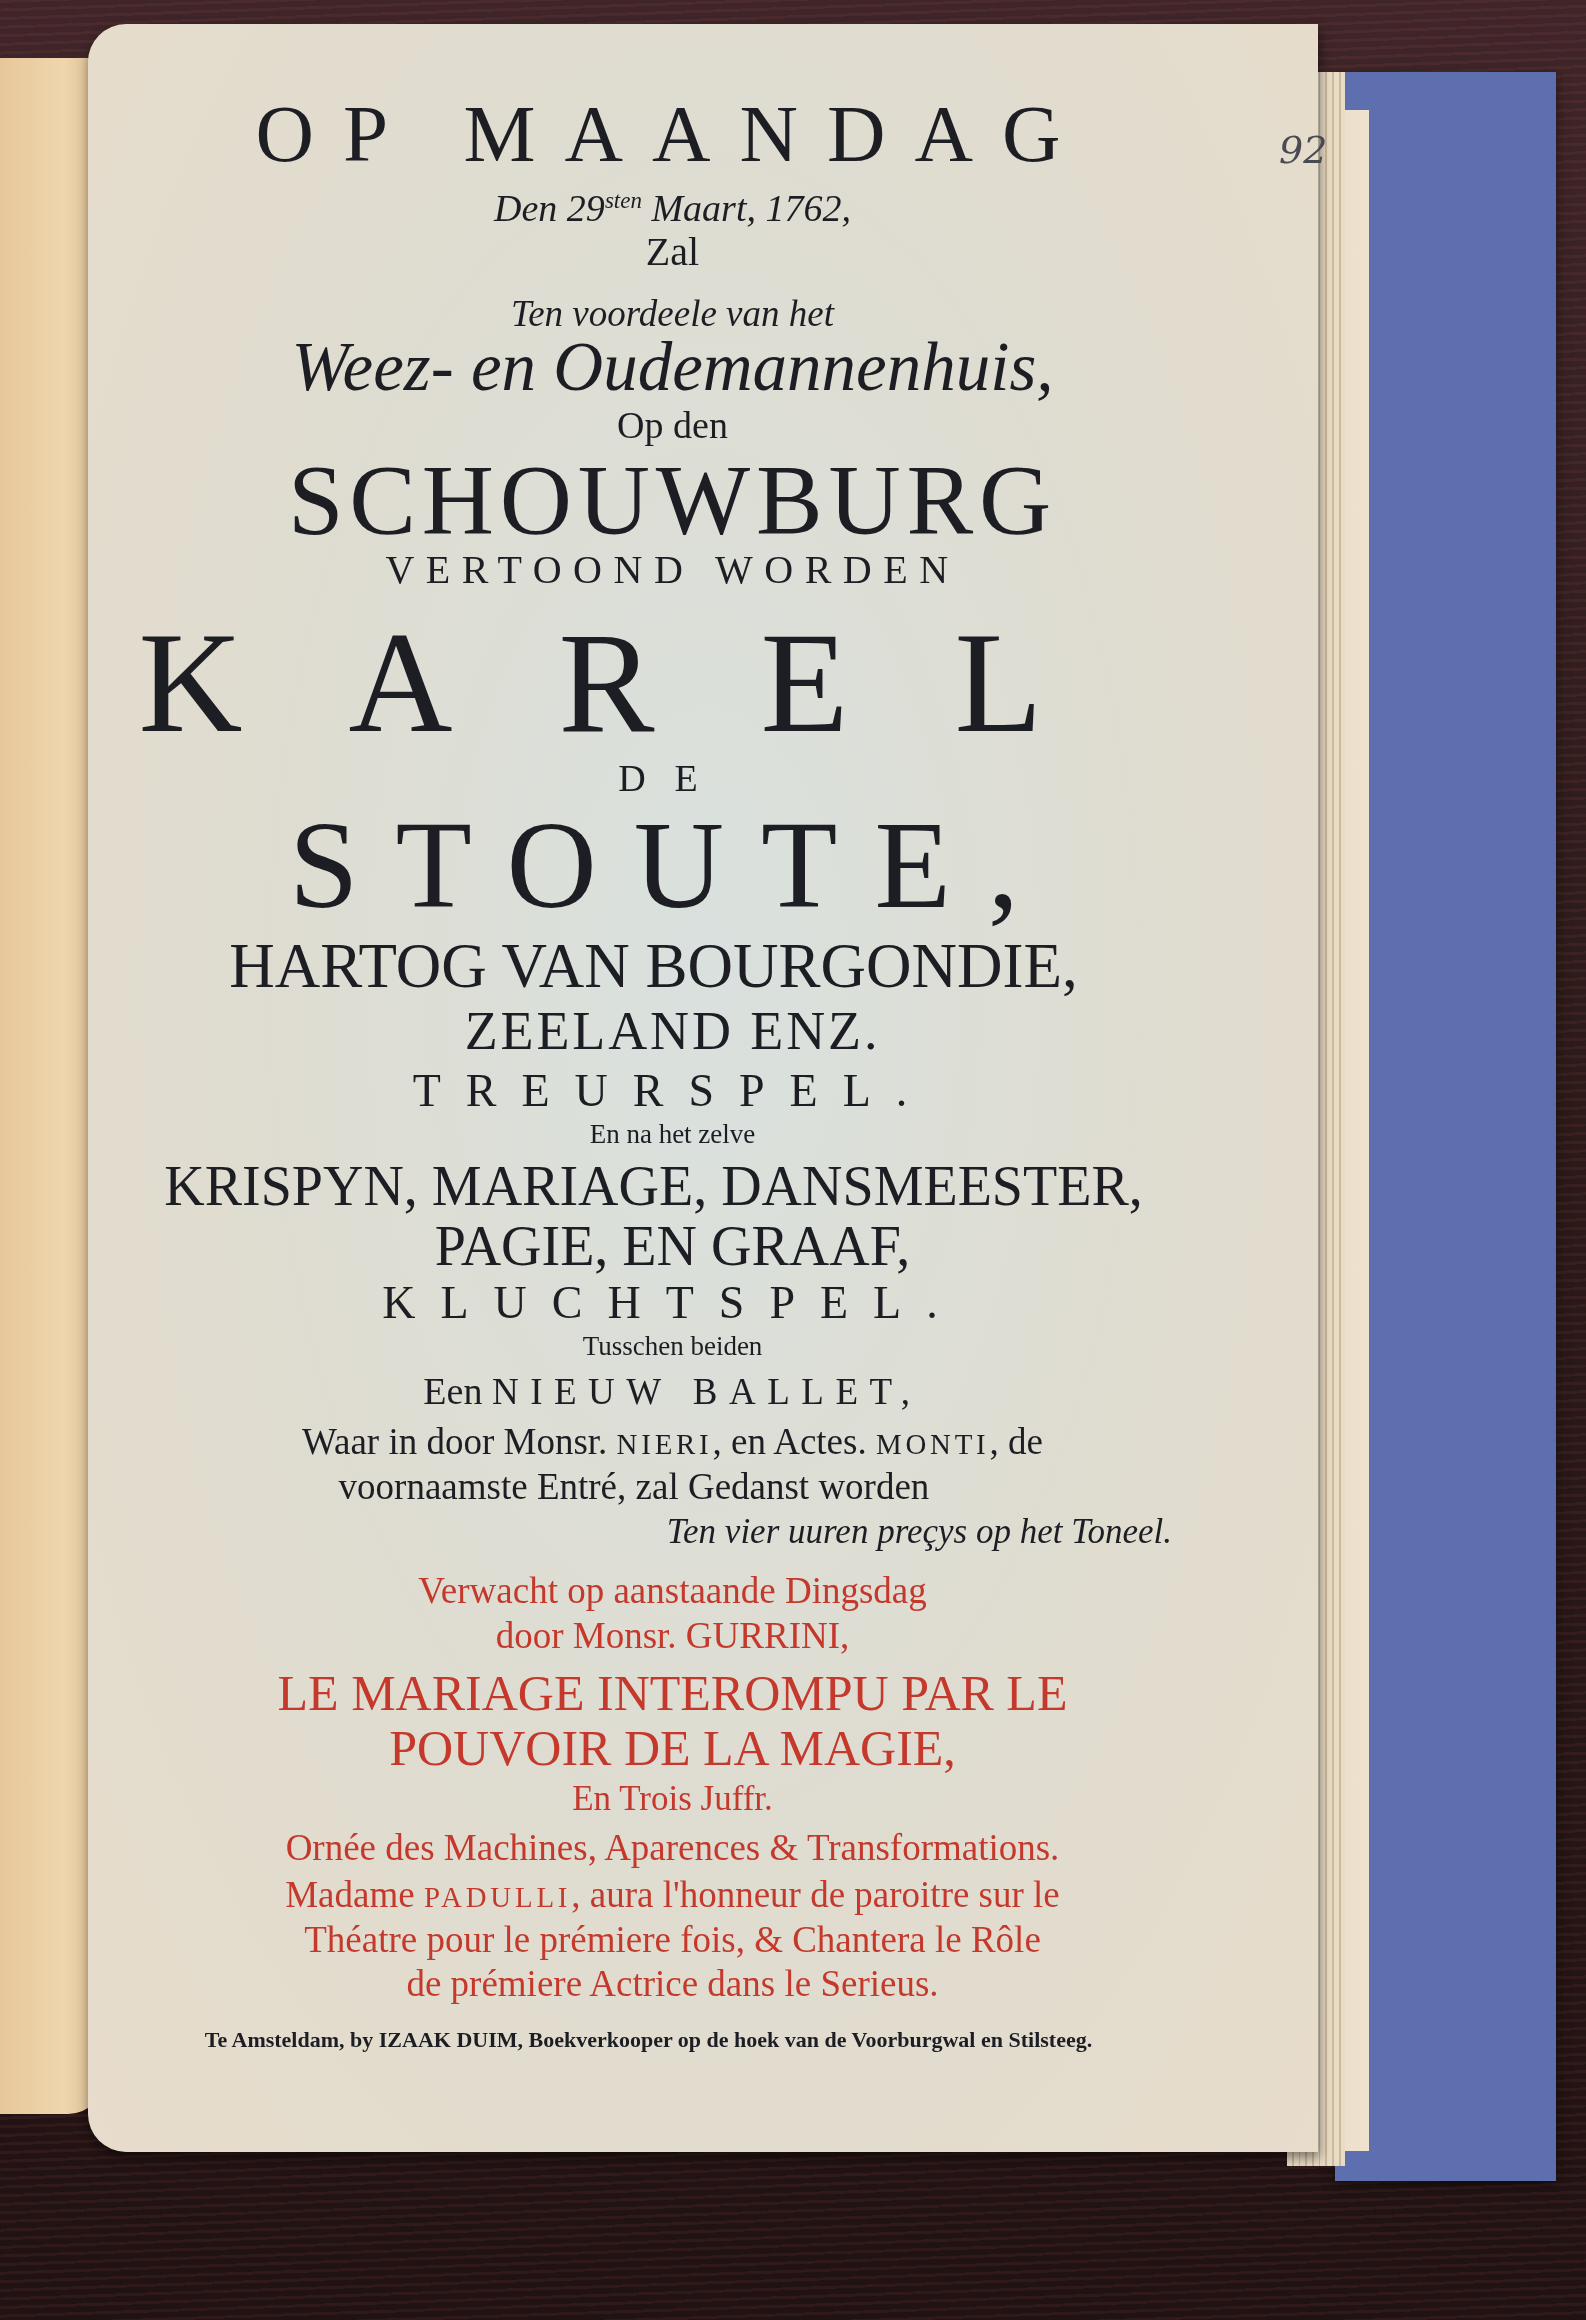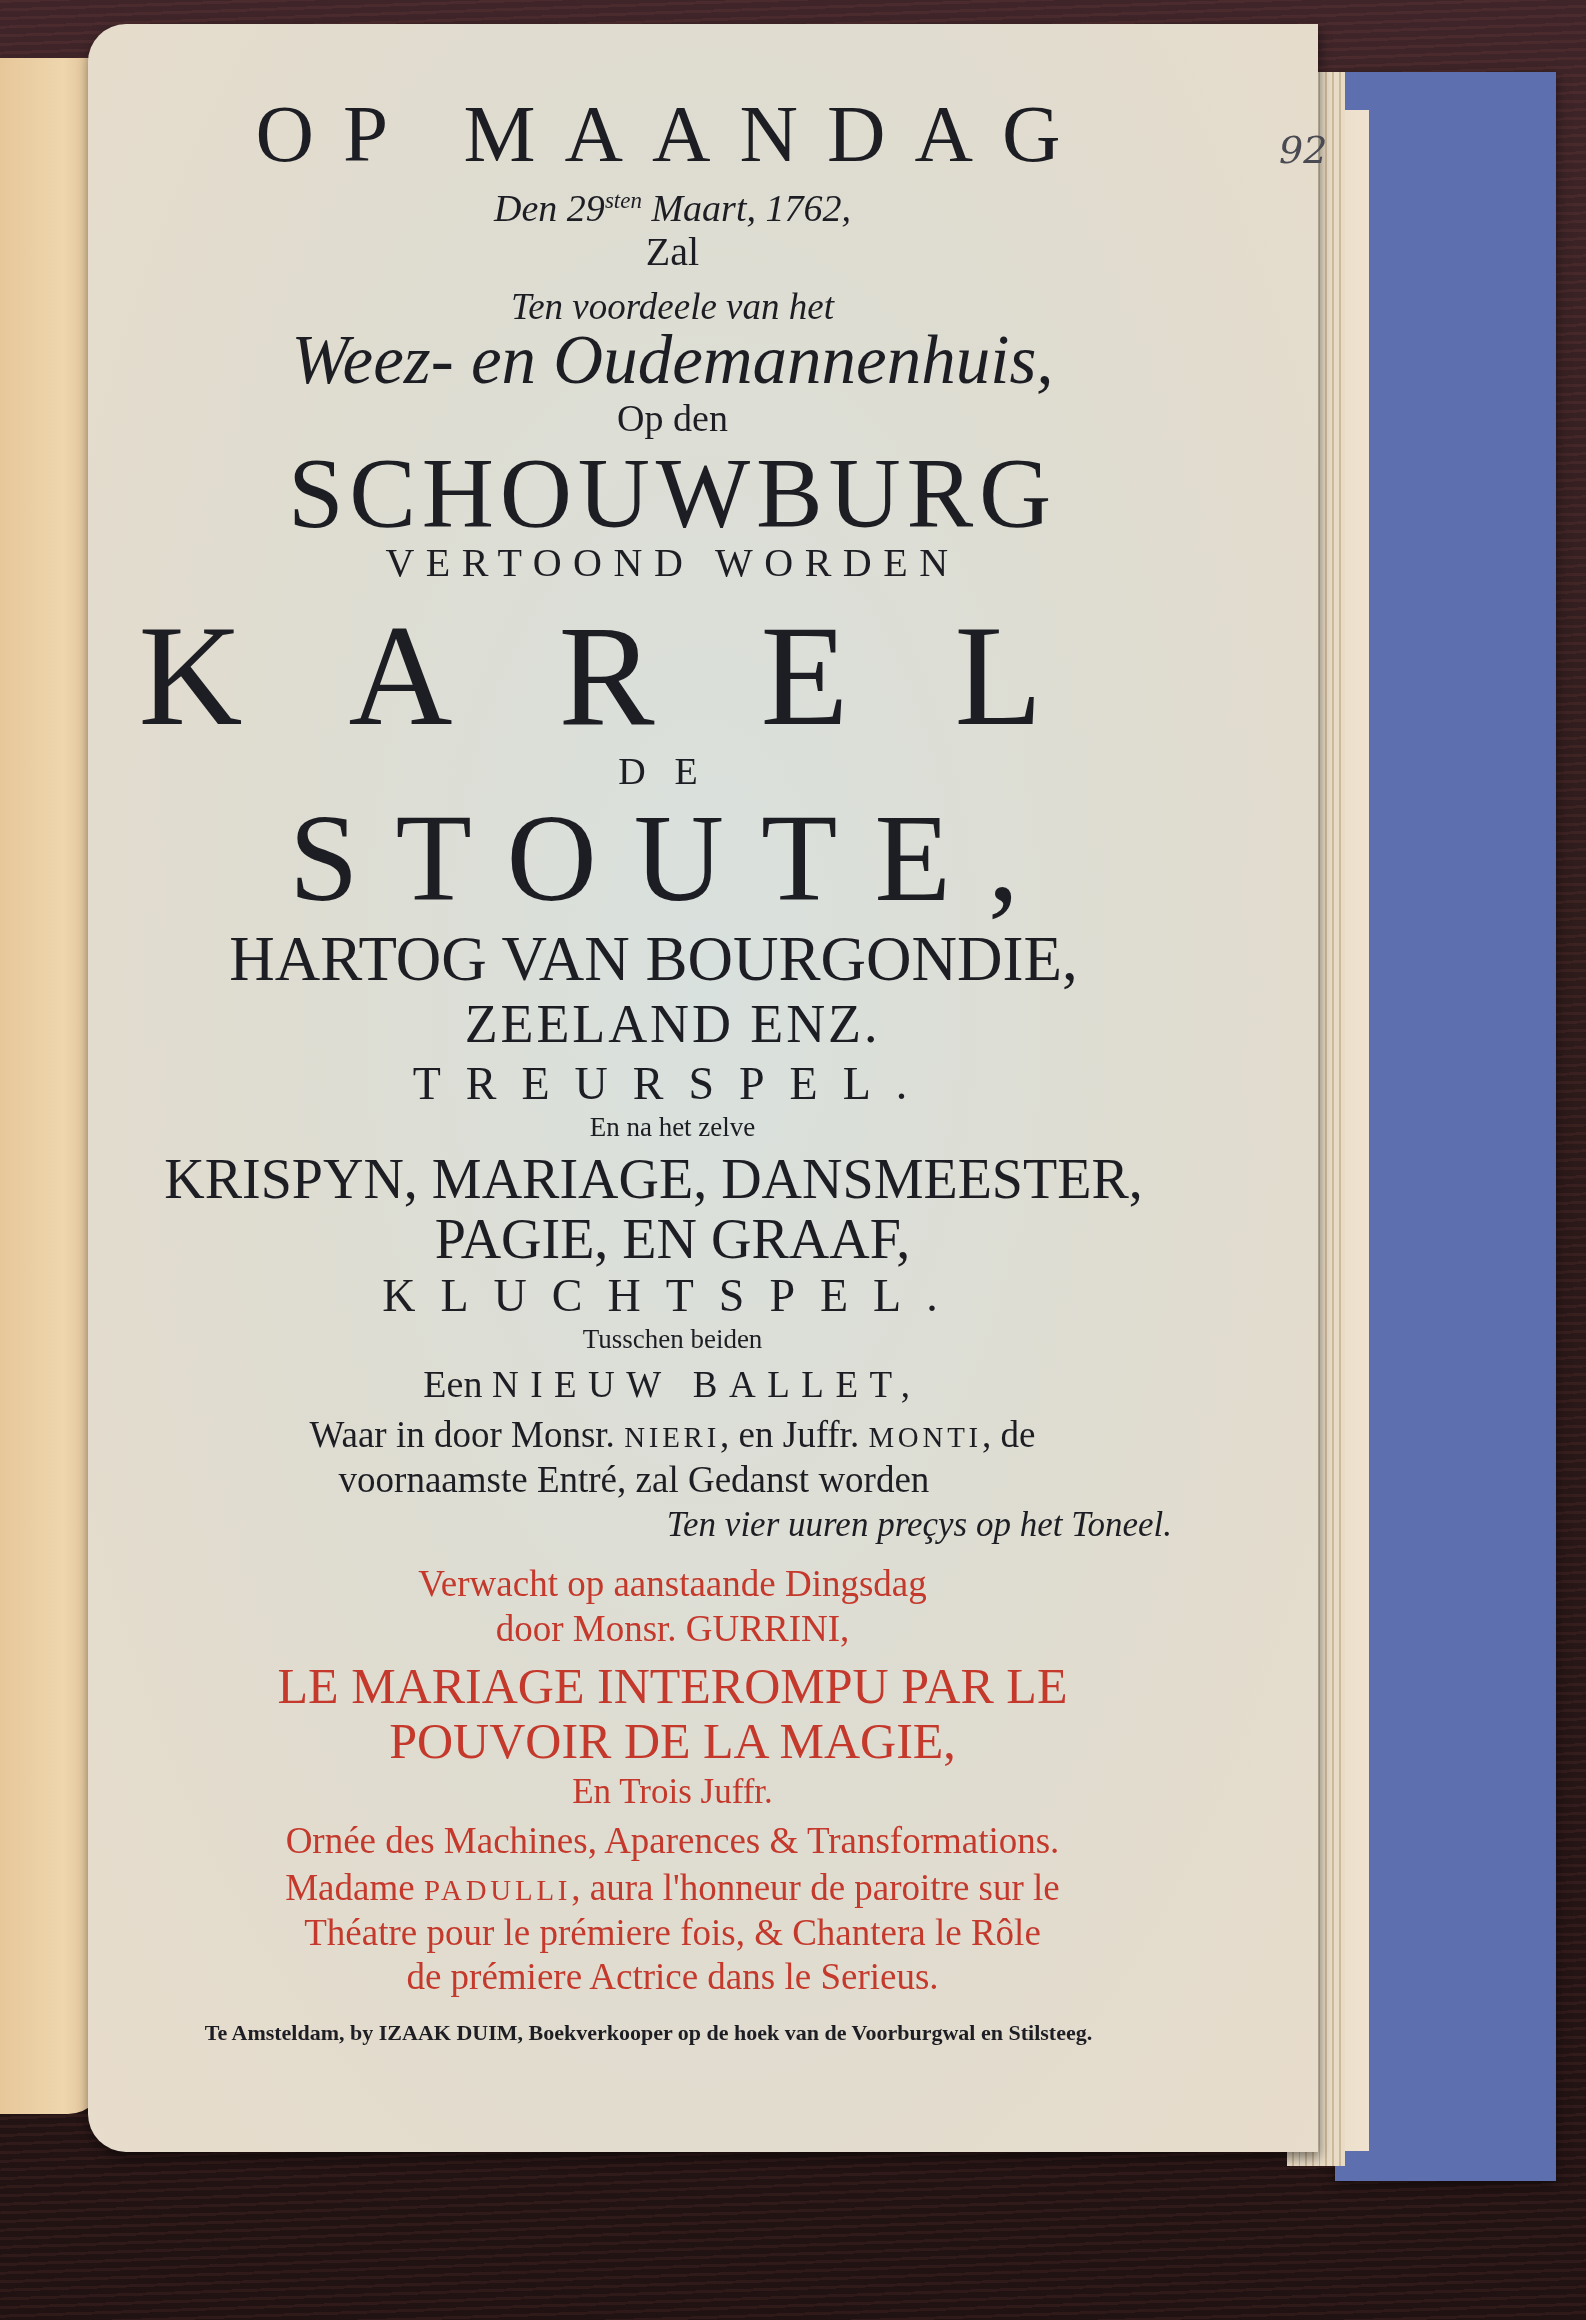--- a/index.html
+++ b/index.html
@@ -68,21 +68,21 @@
 
 <div class="content">
   <span class="line" style="font-size:81px;letter-spacing:29px;margin-top:17.3px;">OP MAANDAG</span>
 
   <span class="line ital" style="font-size:38px;margin-top:13.4px;">
     <span>Den 29</span><span class="sup">sten</span>
     <span>Maart, 1762,</span>
   </span>
 
   <span class="line" style="font-size:40px;margin-top:5.8px;">Zal</span>
-  <span class="line ital" style="font-size:37px;margin-top:16px;font-family:Liberation Serif, serif;">Ten voordeele van het</span>
+  <span class="line ital" style="font-size:37px;margin-top:23px;font-family:Liberation Serif, serif;">Ten voordeele van het</span>
   <span class="line" style="font-size:69px;margin-top:1px;font-style:italic;">Weez- en Oudemannenhuis,</span>
   <span class="line" style="font-size:38px;margin-top:3.8px;">Op den</span>
   <span class="line" style="font-size:100px;letter-spacing:5.8px;margin-top:5.8px;">SCHOUWBURG</span>
   <span class="line" style="font-size:40px;letter-spacing:11.5px;margin-top:0px;">VERTOOND WORDEN</span>
   <span class="line" style="font-size:144px;letter-spacing:106px;margin-top:21px;margin-left:-58px;">KAREL</span>
   <span class="line" style="font-size:38px;letter-spacing:29px;margin-top:3.8px;">DE</span>
   <span class="line" style="font-size:125px;letter-spacing:37px;margin-top:5.8px;">STOUTE,</span>
   <span class="line" style="font-size:63px;margin-top:7.7px;margin-left:-38px;">HARTOG VAN BOURGONDIE,</span>
   <span class="line" style="font-size:54px;letter-spacing:2.9px;margin-top:5.8px;">ZEELAND ENZ.</span>
   <span class="line" style="font-size:46px;letter-spacing:25px;margin-top:9.6px;">TREURSPEL.</span>
@@ -92,21 +92,21 @@
   <span class="line" style="font-size:46px;letter-spacing:25px;margin-top:5.8px;">KLUCHTSPEL.</span>
   <span class="line" style="font-size:27px;margin-top:7.7px;">Tusschen beiden</span>
 
   <span class="line" style="font-size:38px;margin-top:11.5px;">
     <span>Een</span>
     <span style="letter-spacing:11.5px;font-size:37px;">NIEUW BALLET,</span>
   </span>
 
   <span class="line" style="font-size:37px;margin-top:13.4px;">
     <span>Waar in door Monsr.</span>
-    <span class="sc" style="text-transform:uppercase;">Nieri</span><span>, en Juffr.</span>
+    <span class="sc" style="text-transform:uppercase;">Nieri</span><span>, en Actes.</span>
     <span class="sc" style="text-transform:uppercase;">Monti</span><span>, de</span>
   </span>
 
   <span class="line" style="font-size:37px;margin-top:7.7px;margin-left:-77px;">voornaamste Entré, zal Gedanst worden</span>
   <span class="line ital" style="font-size:35px;margin-top:9.6px;text-align:right;padding-right:77px;">Ten vier uuren preçys op het Toneel.</span>
 
   <span class="line red" style="font-size:37px;margin-top:23px;">Verwacht op aanstaande Dingsdag</span>
   <span class="line red" style="font-size:37px;margin-top:7.7px;">door Monsr. GURRINI,</span>
   <span class="line red" style="font-size:50px;margin-top:13.4px;">LE MARIAGE INTEROMPU PAR LE</span>
   <span class="line red" style="font-size:50px;margin-top:5.8px;">POUVOIR DE LA MAGIE,</span>

